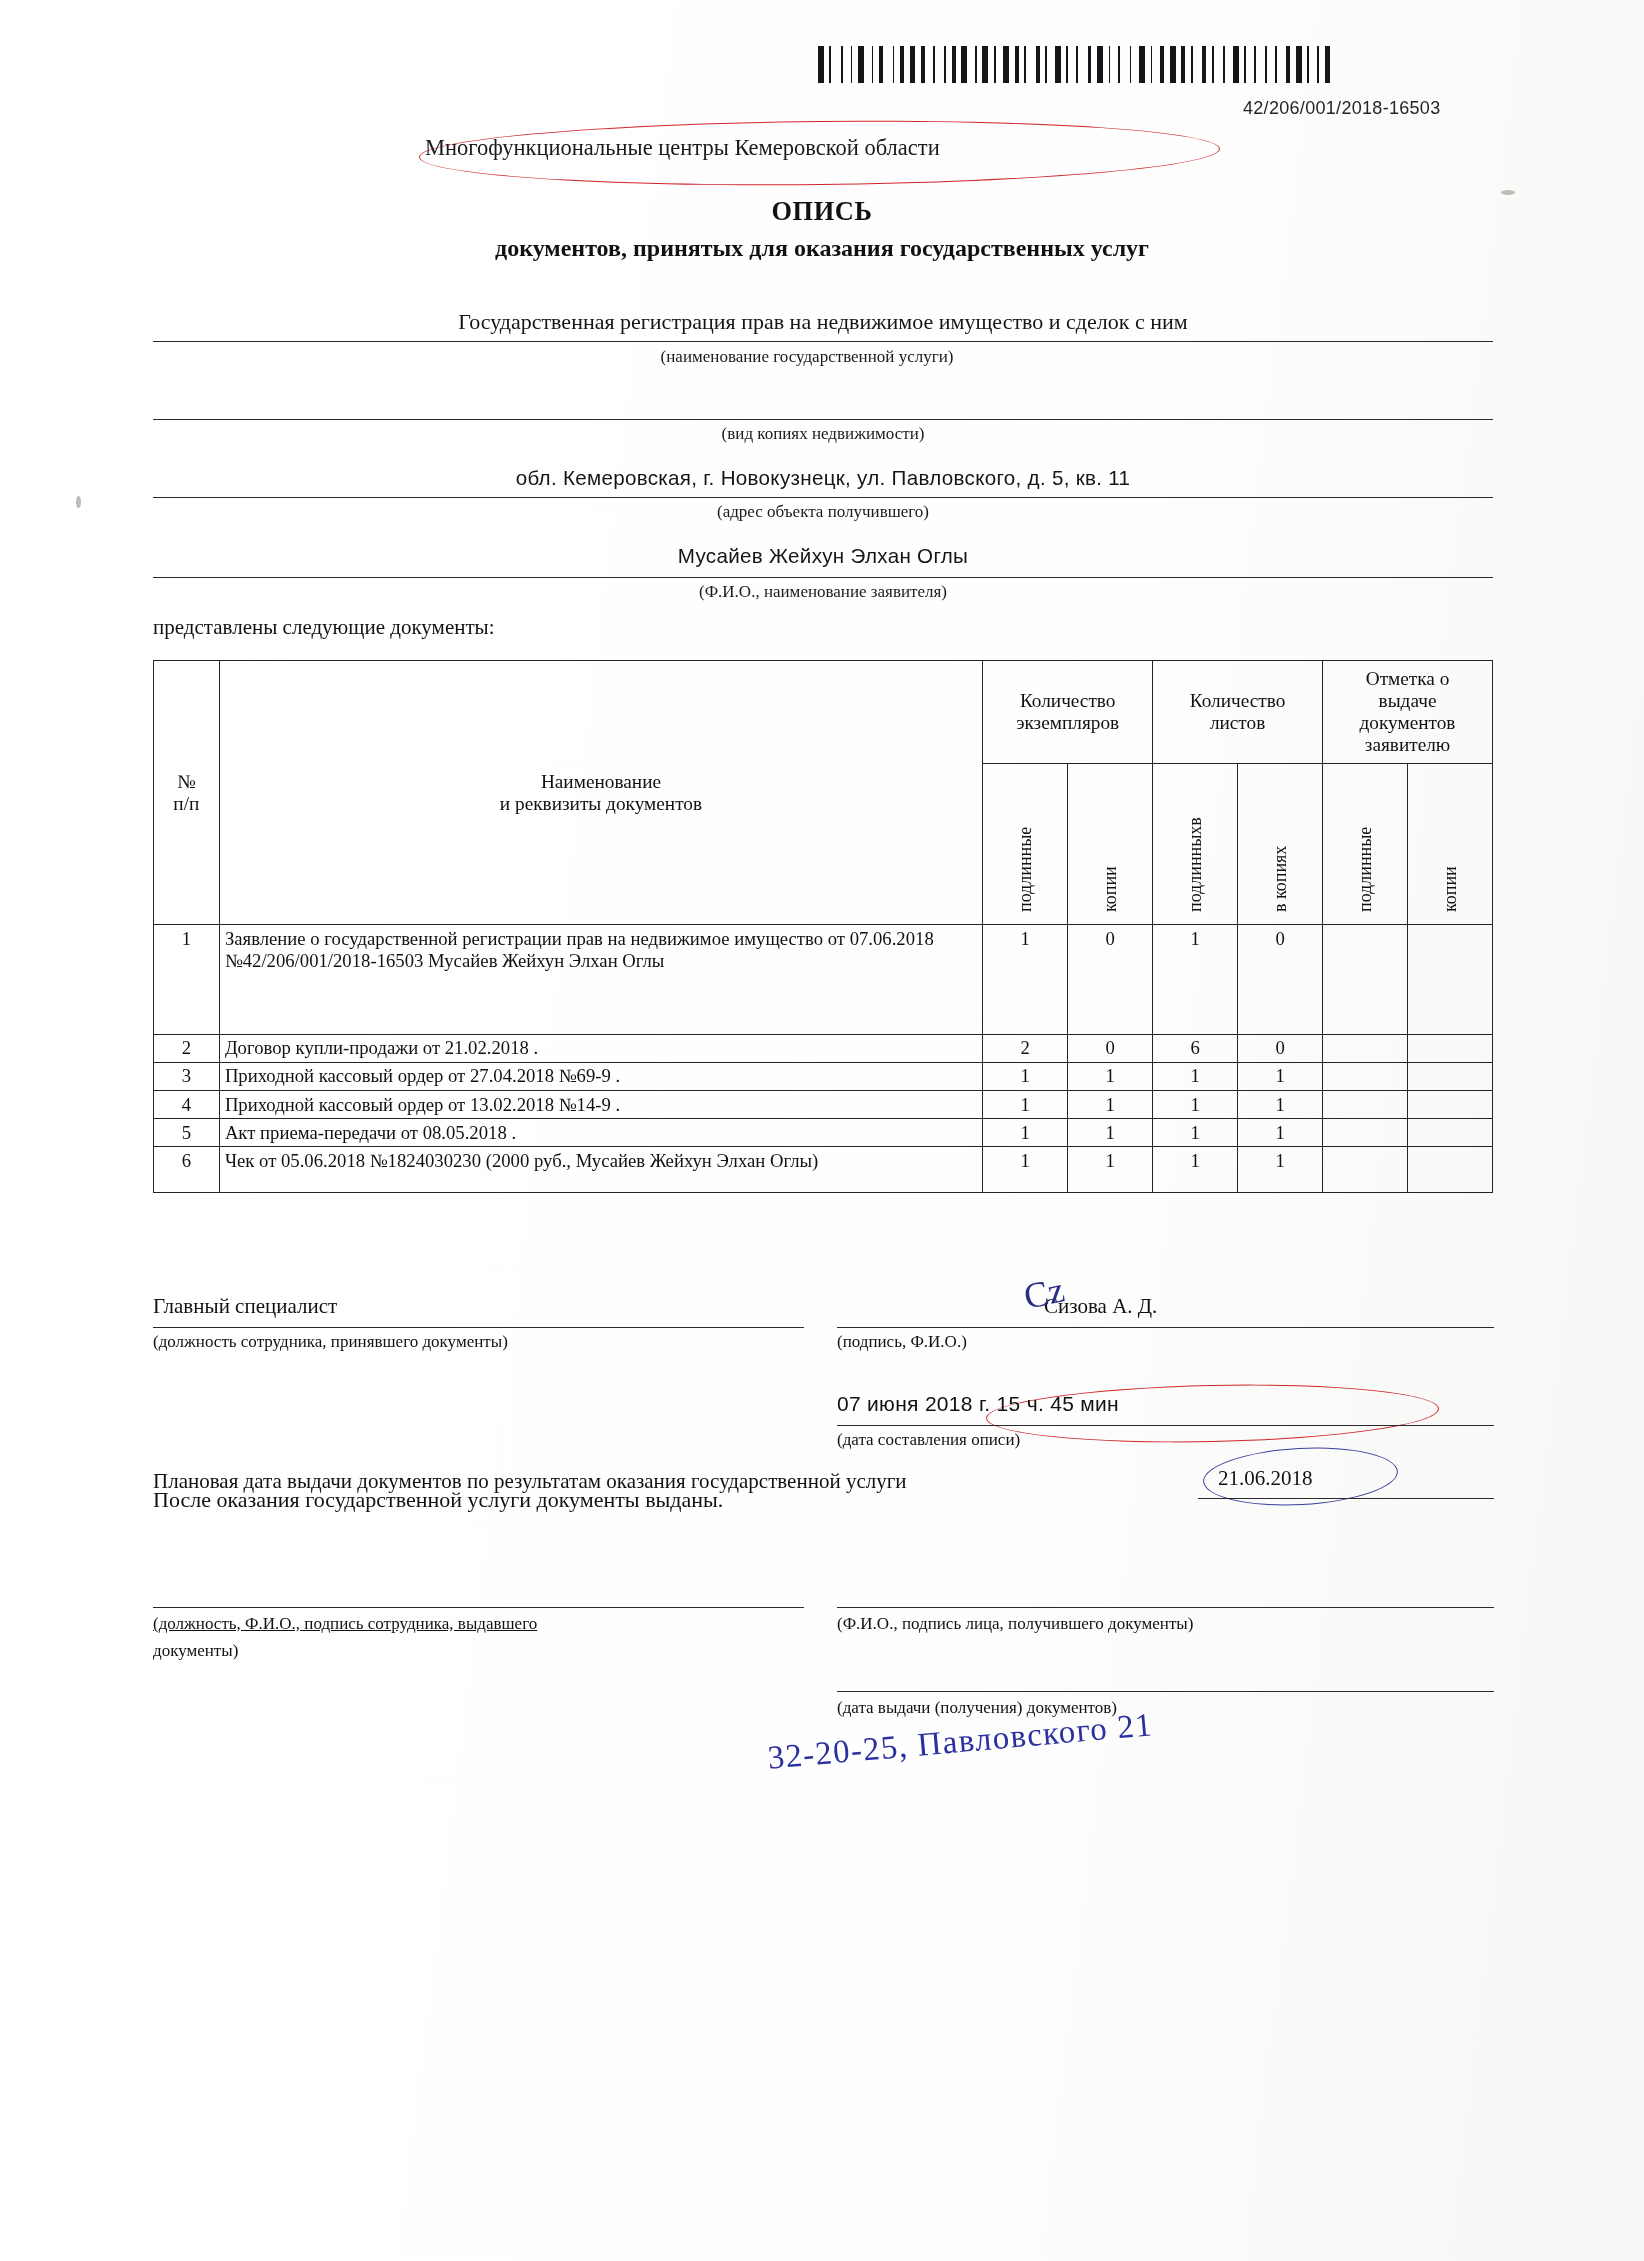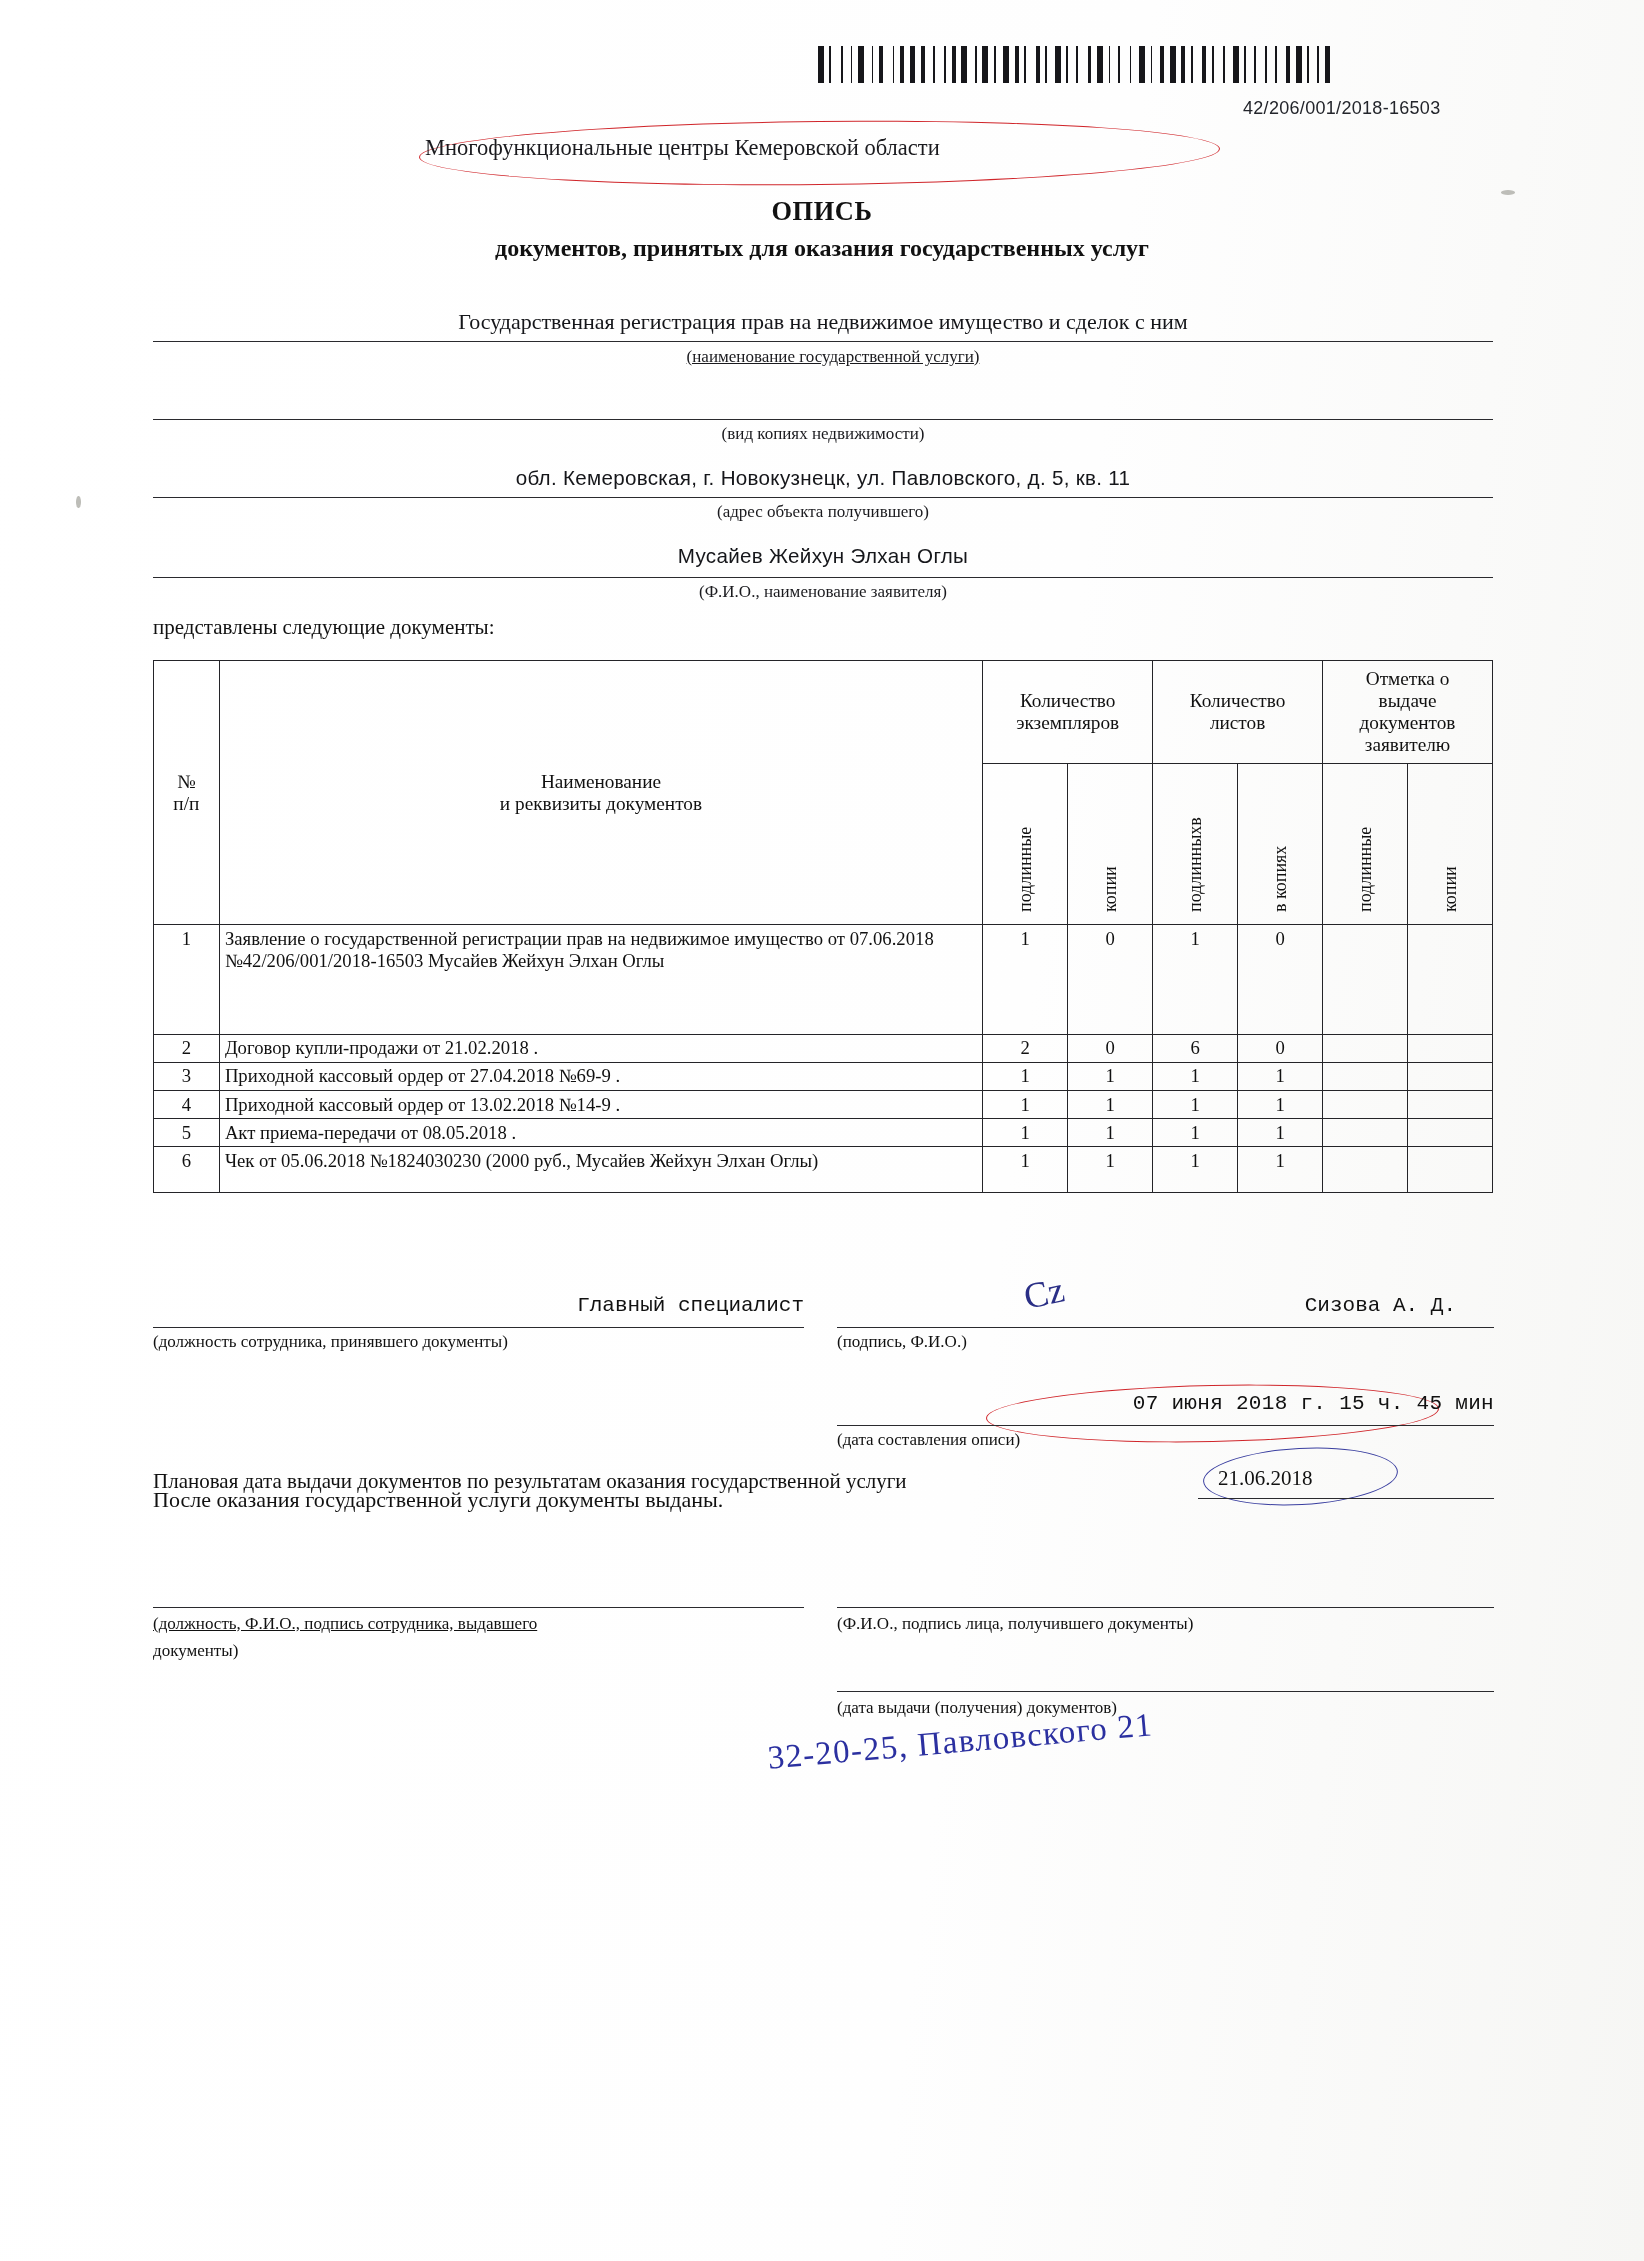--- a/index.html
+++ b/index.html
@@ -157,23 +157,22 @@
   .rowpad td { height: 39px; }
   .tallrow td { height: 103px; }
 
   
   .sigline {
     position: absolute;
     border-bottom: 1.3px solid #2a2a2e;
   }
   .sigvalue {
     position: absolute;
-    text-align: right;
+    text-align: left;
     font-size: 21px;
-    font-family: Liberation Mono, monospace;
   }
   .sigcaption {
     position: absolute;
     font-size: 17px;
   }
   .handsign {
     position: absolute;
     font-family: "Liberation Serif", serif;
     font-size: 36px;
     color: #2a2f86;
@@ -344,21 +343,21 @@
   <div class="barcode-number">42/206/001/2018-16503</div>
 
   <div class="org-ellipse"></div>
   <div class="org-name">Многофункциональные центры Кемеровской области</div>
 
   <div class="title-main">ОПИСЬ</div>
   <div class="title-sub">документов, принятых для оказания государственных услуг</div>
 
   <div class="fieldline" style="left:153px; top:341px; width:1340px;"></div>
   <div class="fieldvalue fv-serif" style="left:153px; top:309px; width:1340px;">Государственная регистрация прав на недвижимое имущество и сделок с ним</div>
-  <div class="fieldcaption" style="left:163px; top:347px; width:1340px;text-decoration:underline;">(наименование государственной услуги)</div>
+  <div class="fieldcaption" style="left:137px; top:347px; width:1340px;">(наименование государственной услуги)</div>
 
   <div class="fieldline" style="left:153px; top:419px; width:1340px;"></div>
   <div class="fieldcaption" style="left:153px; top:424px; width:1340px;">(вид копиях недвижимости)</div>
 
   <div class="fieldline" style="left:153px; top:497px; width:1340px;"></div>
   <div class="fieldvalue fv-sans" style="left:153px; top:466px; width:1340px;">обл. Кемеровская, г. Новокузнецк, ул. Павловского, д. 5, кв. 11</div>
   <div class="fieldcaption" style="left:153px; top:502px; width:1340px;">(адрес объекта получившего)</div>
 
   <div class="fieldline" style="left:153px; top:577px; width:1340px;"></div>
   <div class="fieldvalue fv-sans" style="left:153px; top:544px; width:1340px;">Мусайев Жейхун Элхан Оглы</div>

